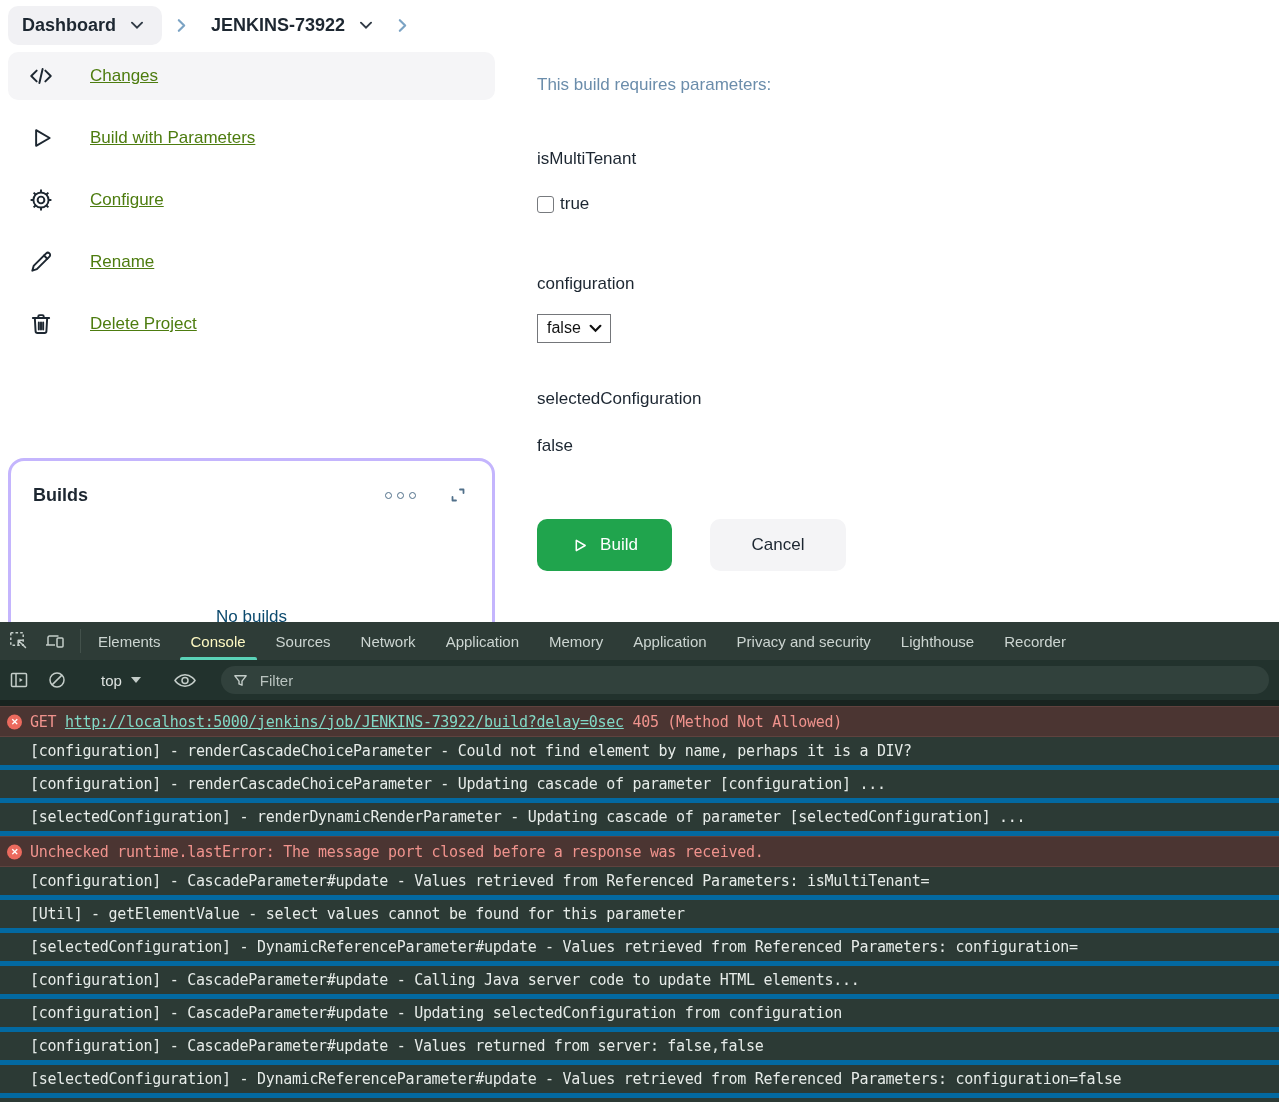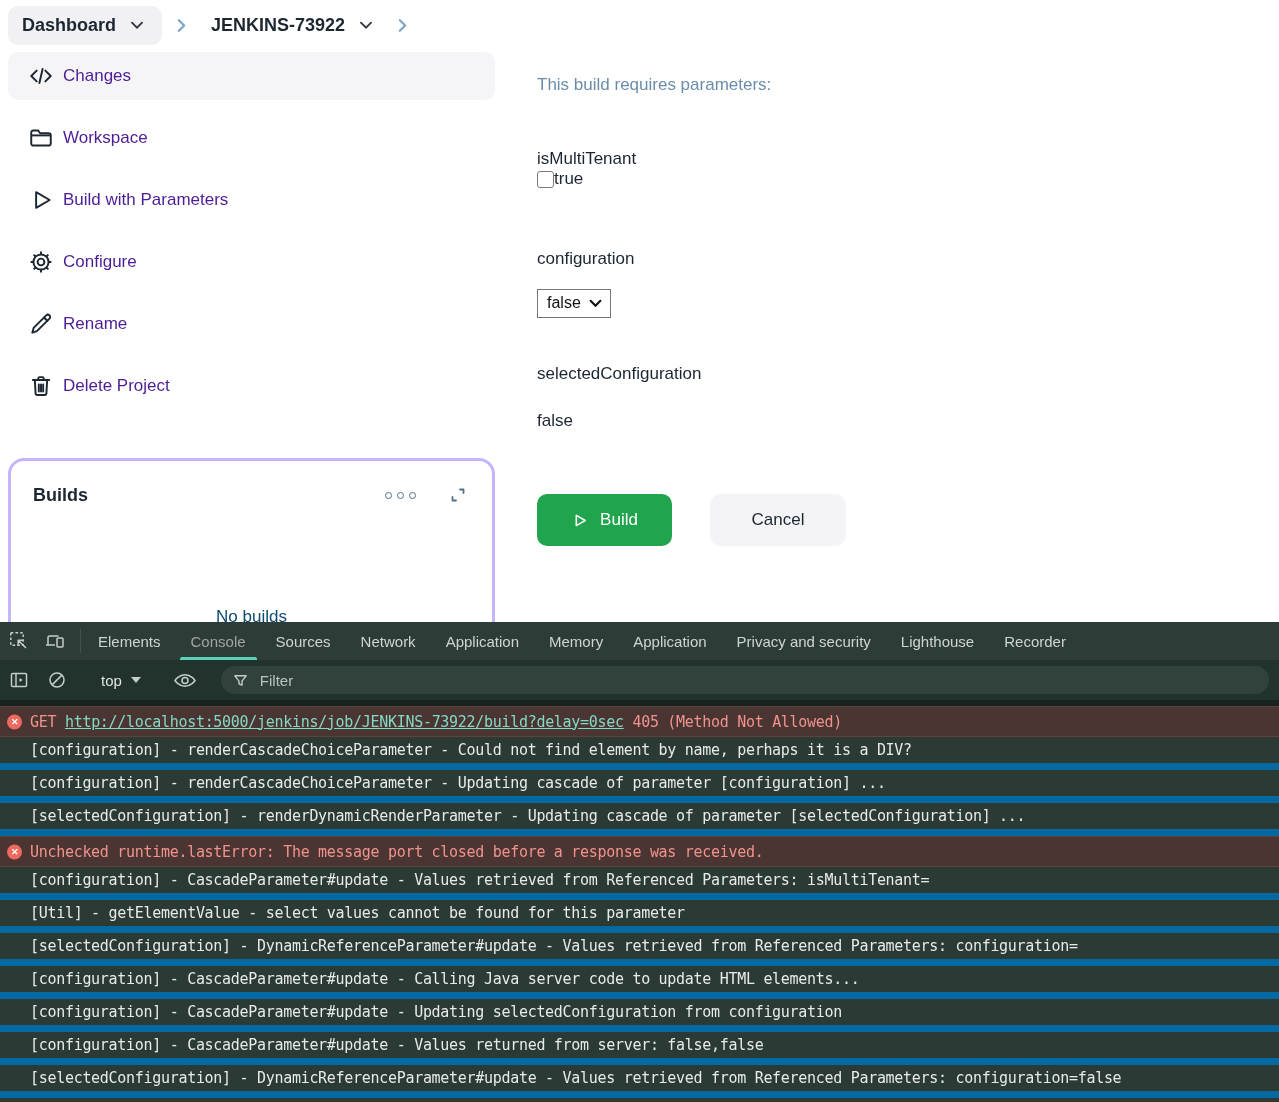--- a/index.html
+++ b/index.html
@@ -12,22 +12,22 @@
 
   .jk-header { display:flex; align-items:center; height:50px; padding-left:8px; gap:6px; }
   .crumb-pill { display:flex; align-items:center; gap:14px; padding:9px 18px 9px 14px;
     border-radius:10px; background:#f1f1f4; cursor:pointer; }
   .crumb-plain { display:flex; align-items:center; gap:14px; padding:9px 10px; border-radius:10px; cursor:pointer; }
   .crumb-label { font-size:18px; font-weight:600; color:#1d2731; }
   .crumb-sep { display:flex; align-items:center; padding:0 8px; }
 
   
   .tasks { position:absolute; top:52px; left:8px; width:487px; display:flex; flex-direction:column; gap:14px; }
-  .task-row { display:flex; align-items:center; gap:9px; height:48px; padding-left:20px;
-    border-radius:10px; cursor:pointer; color:#4c1d95; }
+  .task-row { display:flex; align-items:center; gap:36px; height:48px; padding-left:20px;
+    border-radius:10px; cursor:pointer; color:#4d7c0f;text-decoration:underline; }
   .task-row.hovered { background:#f5f5f7; }
   .task-row .t-icon { width:26px; height:26px; display:flex; align-items:center; justify-content:center; }
   .task-row svg { width:26px; height:26px; }
   .task-label { font-size:17px; }
 
   
   .builds-card { position:absolute; top:458px; left:8px; width:487px; height:210px;
     border:3px solid #c4b5fd; border-radius:16px; background:#fff; padding:22px 22px; }
   .builds-head { display:flex; align-items:center; }
   .builds-title { font-size:18px; font-weight:700; color:#1d2731; flex:1; }
@@ -36,21 +36,21 @@
   .dots-btn i { width:7px; height:7px; border:1.6px solid #51708a; border-radius:50%; display:block; }
   .expand-btn { cursor:pointer; display:flex; padding:2px; }
   .no-builds { position:absolute; left:0; right:0; top:146px; text-align:center;
     font-size:17px; color:#0c4a6e; }
 
   
   .param-col { position:absolute; top:50px; left:537px; width:700px; }
   .param-heading { margin-top:25px; font-size:17px; color:#6b8dab; }
   .param-name { font-size:17px; color:#1c2631; }
   .p1-name { margin-top:54px; }
-  .check-row { display:flex; align-items:center; }
+  .check-row { margin-top:25px; display:flex; align-items:center; gap:6px; }
   .checkbox { width:17px; height:17px; border:1.6px solid #777a7e; border-radius:3px; background:#fff; cursor:pointer; }
   .check-label { font-size:17px; color:#1c2631; }
   .p2-name { margin-top:60px; }
   .select-box { margin-top:20px; display:inline-flex; align-items:center; gap:8px;
     border:1px solid #74767a; background:#fff; padding:4px 8px 5px 9px; cursor:pointer; }
   .select-value { font-size:16px; color:#111; }
   .p3-name { margin-top:46px; }
   .p3-value { margin-top:27px; font-size:17px; color:#1c2631; }
   .btn-row { margin-top:63px; display:flex; gap:38px; }
   .btn { display:flex; align-items:center; justify-content:center; height:52px; border-radius:10px;
@@ -62,40 +62,40 @@
   .devtools { position:absolute; top:622px; left:0; width:1279px; height:480px;
     background:#2c3a35; color:#e6ebe8; }
   .dt-tabbar { display:flex; align-items:stretch; height:38px; background:#2e3c37; }
   .dt-left-icons { display:flex; align-items:center; gap:6px; padding:0 8px 0 4px; }
   .dt-iconbtn { display:flex; align-items:center; justify-content:center; width:30px; height:28px;
     cursor:pointer; color:#c4cdc9; }
   .dt-vdiv { width:1px; background:#43514b; margin:7px 2px; }
   .dt-tabs { display:flex; align-items:stretch; }
   .devtab { display:flex; align-items:center; padding:0 15px; font-size:15px; color:#ccd5d1;
     cursor:pointer; position:relative; white-space:nowrap; }
-  .devtab.active { color:#a3a3a3; }
+  .devtab.active { color:#fef9c3; }
   .devtab.active::after { content:""; position:absolute; left:4px; right:4px; bottom:0;
     height:3px; background:#5ad2b7; border-radius:2px 2px 0 0; }
 
   .dt-toolbar { display:flex; align-items:center; height:40px; background:#22322d; padding:0 6px 0 4px; gap:8px; }
   .ctx-select { display:flex; align-items:center; gap:9px; padding:4px 8px; font-size:15px;
     color:#dde3e0; cursor:pointer;justify-content:space-between; }
   .ctx-caret { width:0; height:0; border-left:5px solid transparent; border-right:5px solid transparent;
     border-top:6px solid #c4cdc9; }
   .filter-pill { flex:1; display:flex; align-items:center; gap:12px; height:28px; margin-right:4px;
     background:#31413c; border-radius:14px; padding:0 12px; cursor:text; }
   .filter-input { flex:1; background:transparent; border:none; outline:none; color:#dde3e0;
     font-size:15px; font-family:"Liberation Sans", sans-serif; }
   .filter-input::placeholder { color:#b9c3bf; }
 
   .dt-sep { height:6px; background:#18231f; }
 
   .console { font-family:"DejaVu Sans Mono", monospace; font-size:15px; }
   .console-row { display:flex; align-items:center; min-height:33px; padding-left:30px;
-    border-bottom:7px solid #0369a1; white-space:nowrap; overflow:hidden; position:relative;
+    border-bottom:5px solid #0369a1; white-space:nowrap; overflow:hidden; position:relative;
     letter-spacing:-0.3px; color:#e6ebe8; }
   .console-row.error { background:#4b3532; border-top:1px solid #5f423e; border-bottom:1px solid #5f423e;
     color:#f0938d; min-height:31px; }
   .err-icon { position:absolute; left:7px; top:50%; transform:translateY(-50%);
     width:15px; height:15px; border-radius:50%; background:#ec6a5e; color:#fff;
     font-size:9px; font-weight:bold; display:flex; align-items:center; justify-content:center;
     font-family:"Liberation Sans", sans-serif; }
   .console-link { color:#81d9c6; text-decoration:underline; cursor:pointer; }
 </style>
 </head>
@@ -133,29 +133,20 @@
     <nav class="tasks">
       <div class="task-row hovered">
         <span class="t-icon">
           <svg viewBox="0 0 24 24" fill="none" stroke="#1d2731" stroke-width="1.8" stroke-linecap="round" stroke-linejoin="round">
               <path d="M8 7l-5 5 5 5"></path>
               <path d="M16 7l5 5-5 5"></path>
               <path d="M13.5 5.5l-3 13"></path>
             </svg>
         </span>
         <span class="task-label">Changes</span>
-      </div>
-      <div class="task-row">
-        <span class="t-icon">
-          <svg viewBox="0 0 24 24" fill="none" stroke="#1d2731" stroke-width="1.8" stroke-linejoin="round">
-              <path d="M3 7a2 2 0 0 1 2-2h4.2l2 2.6H19a2 2 0 0 1 2 2V17a2 2 0 0 1-2 2H5a2 2 0 0 1-2-2z"></path>
-              <path d="M3 9.6h18"></path>
-            </svg>
-        </span>
-        <span class="task-label">Workspace</span>
       </div>
       <div class="task-row">
         <span class="t-icon">
           <svg viewBox="0 0 24 24" fill="none" stroke="#1d2731" stroke-width="1.8" stroke-linejoin="round">
               <path d="M7.5 4.8v14.4L20 12z"></path>
             </svg>
         </span>
         <span class="task-label">Build with Parameters</span>
       </div>
       <div class="task-row">

